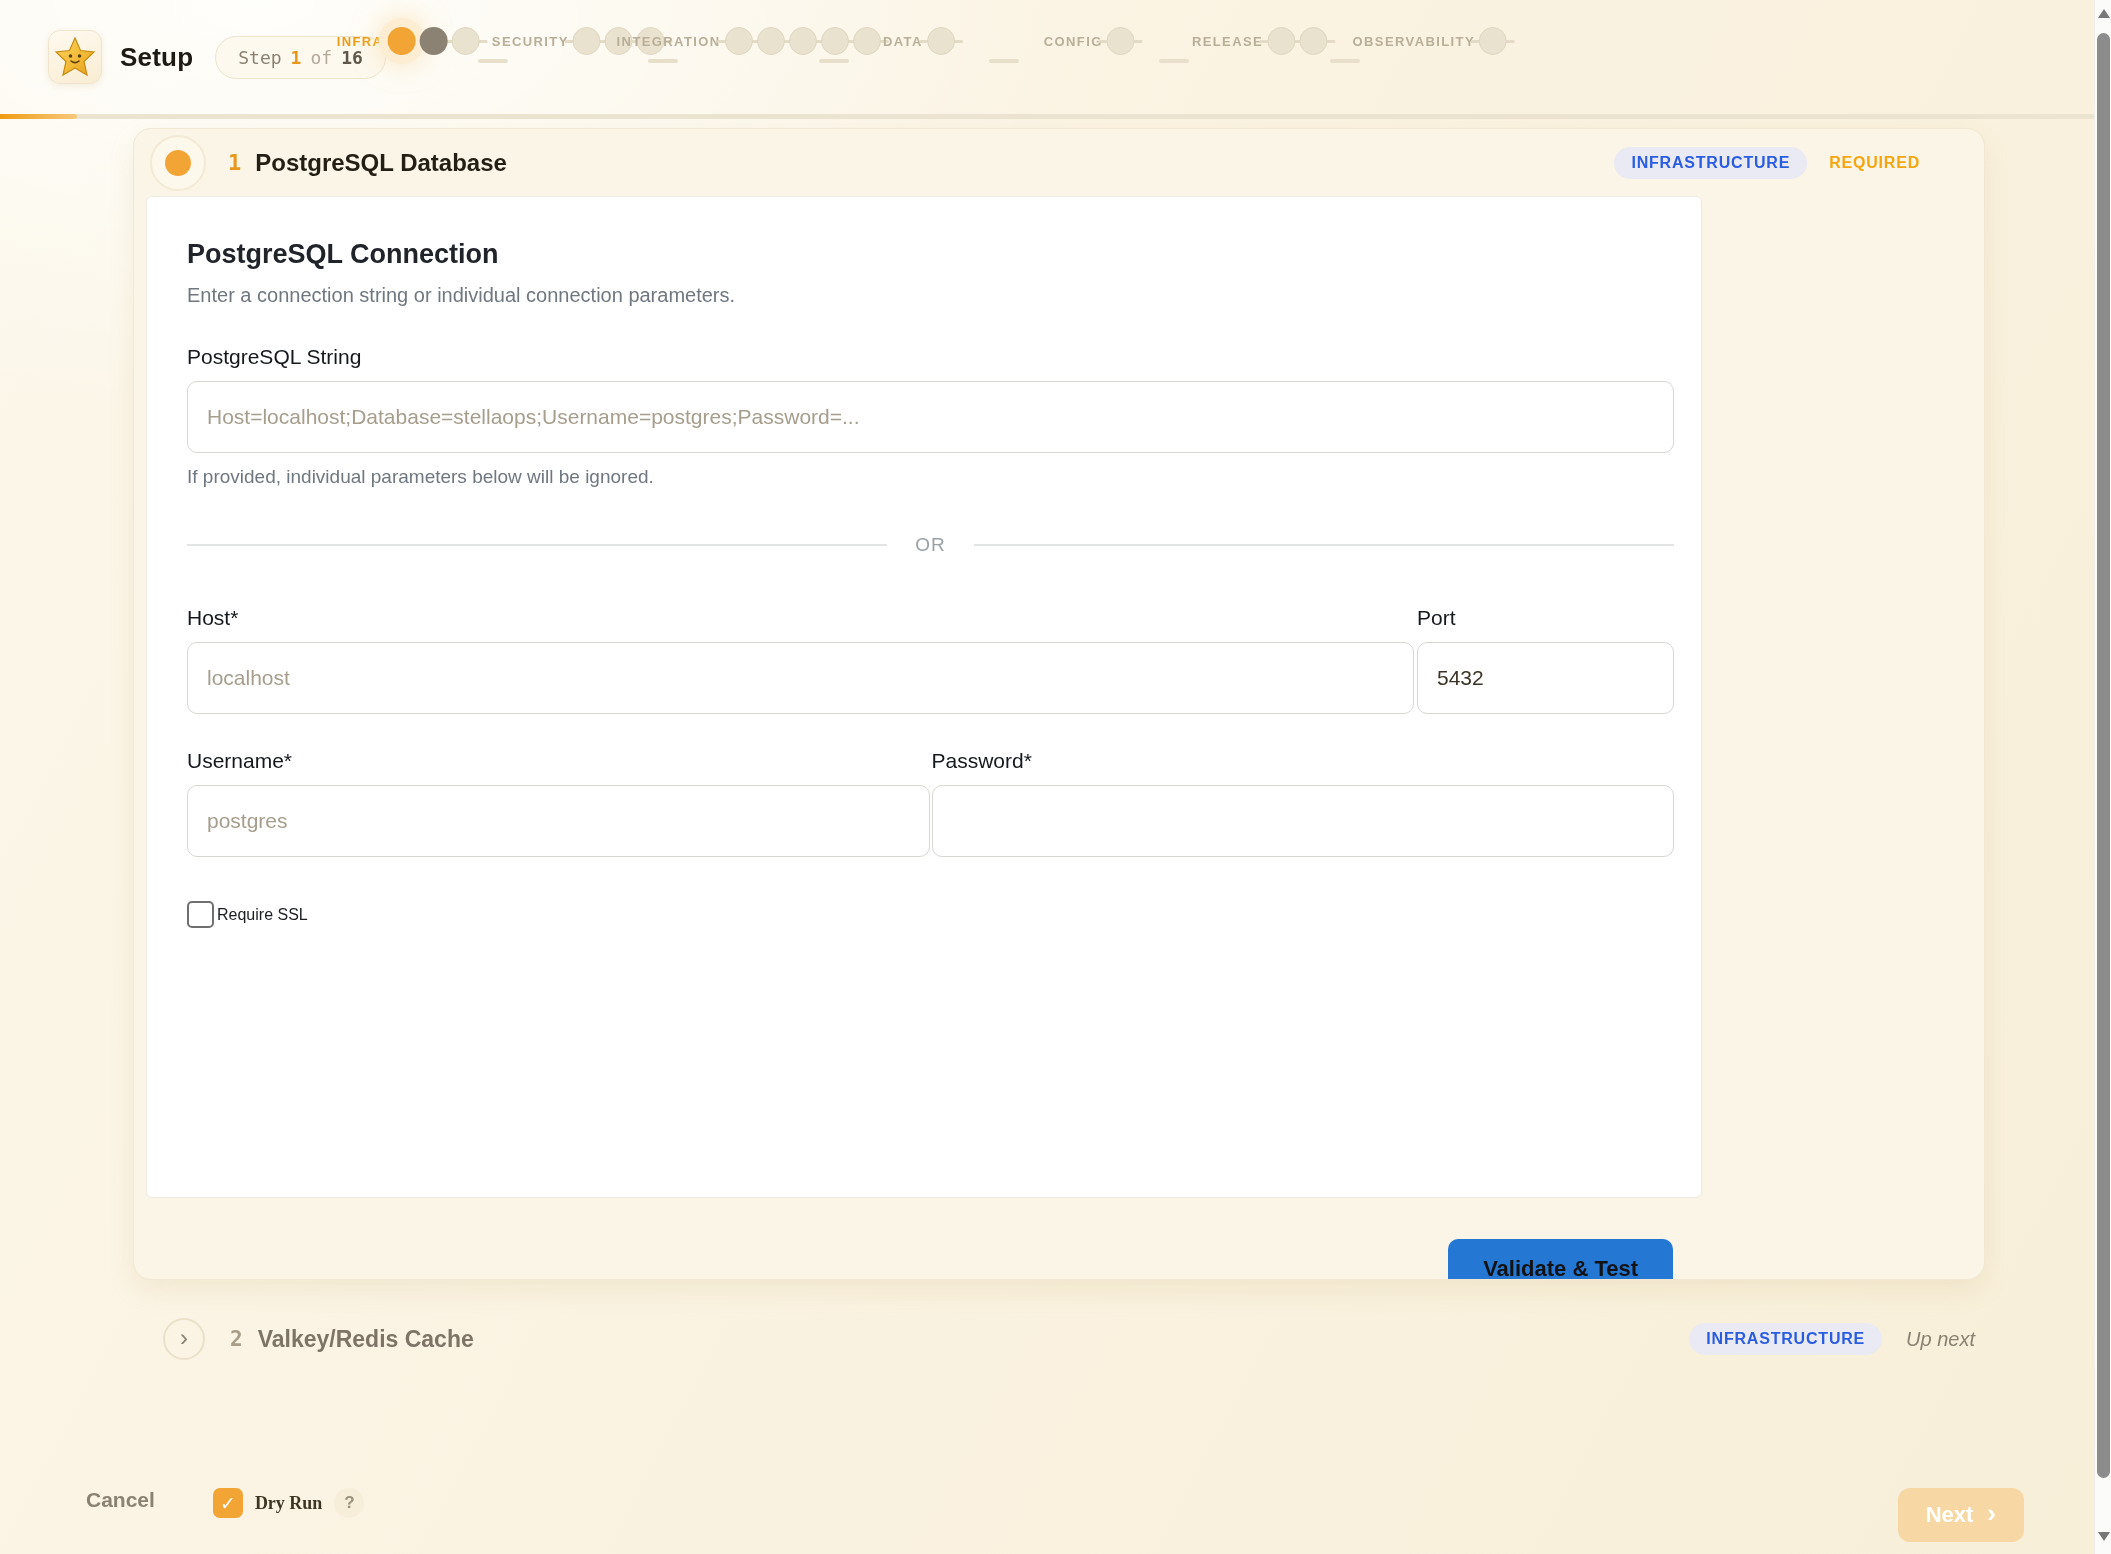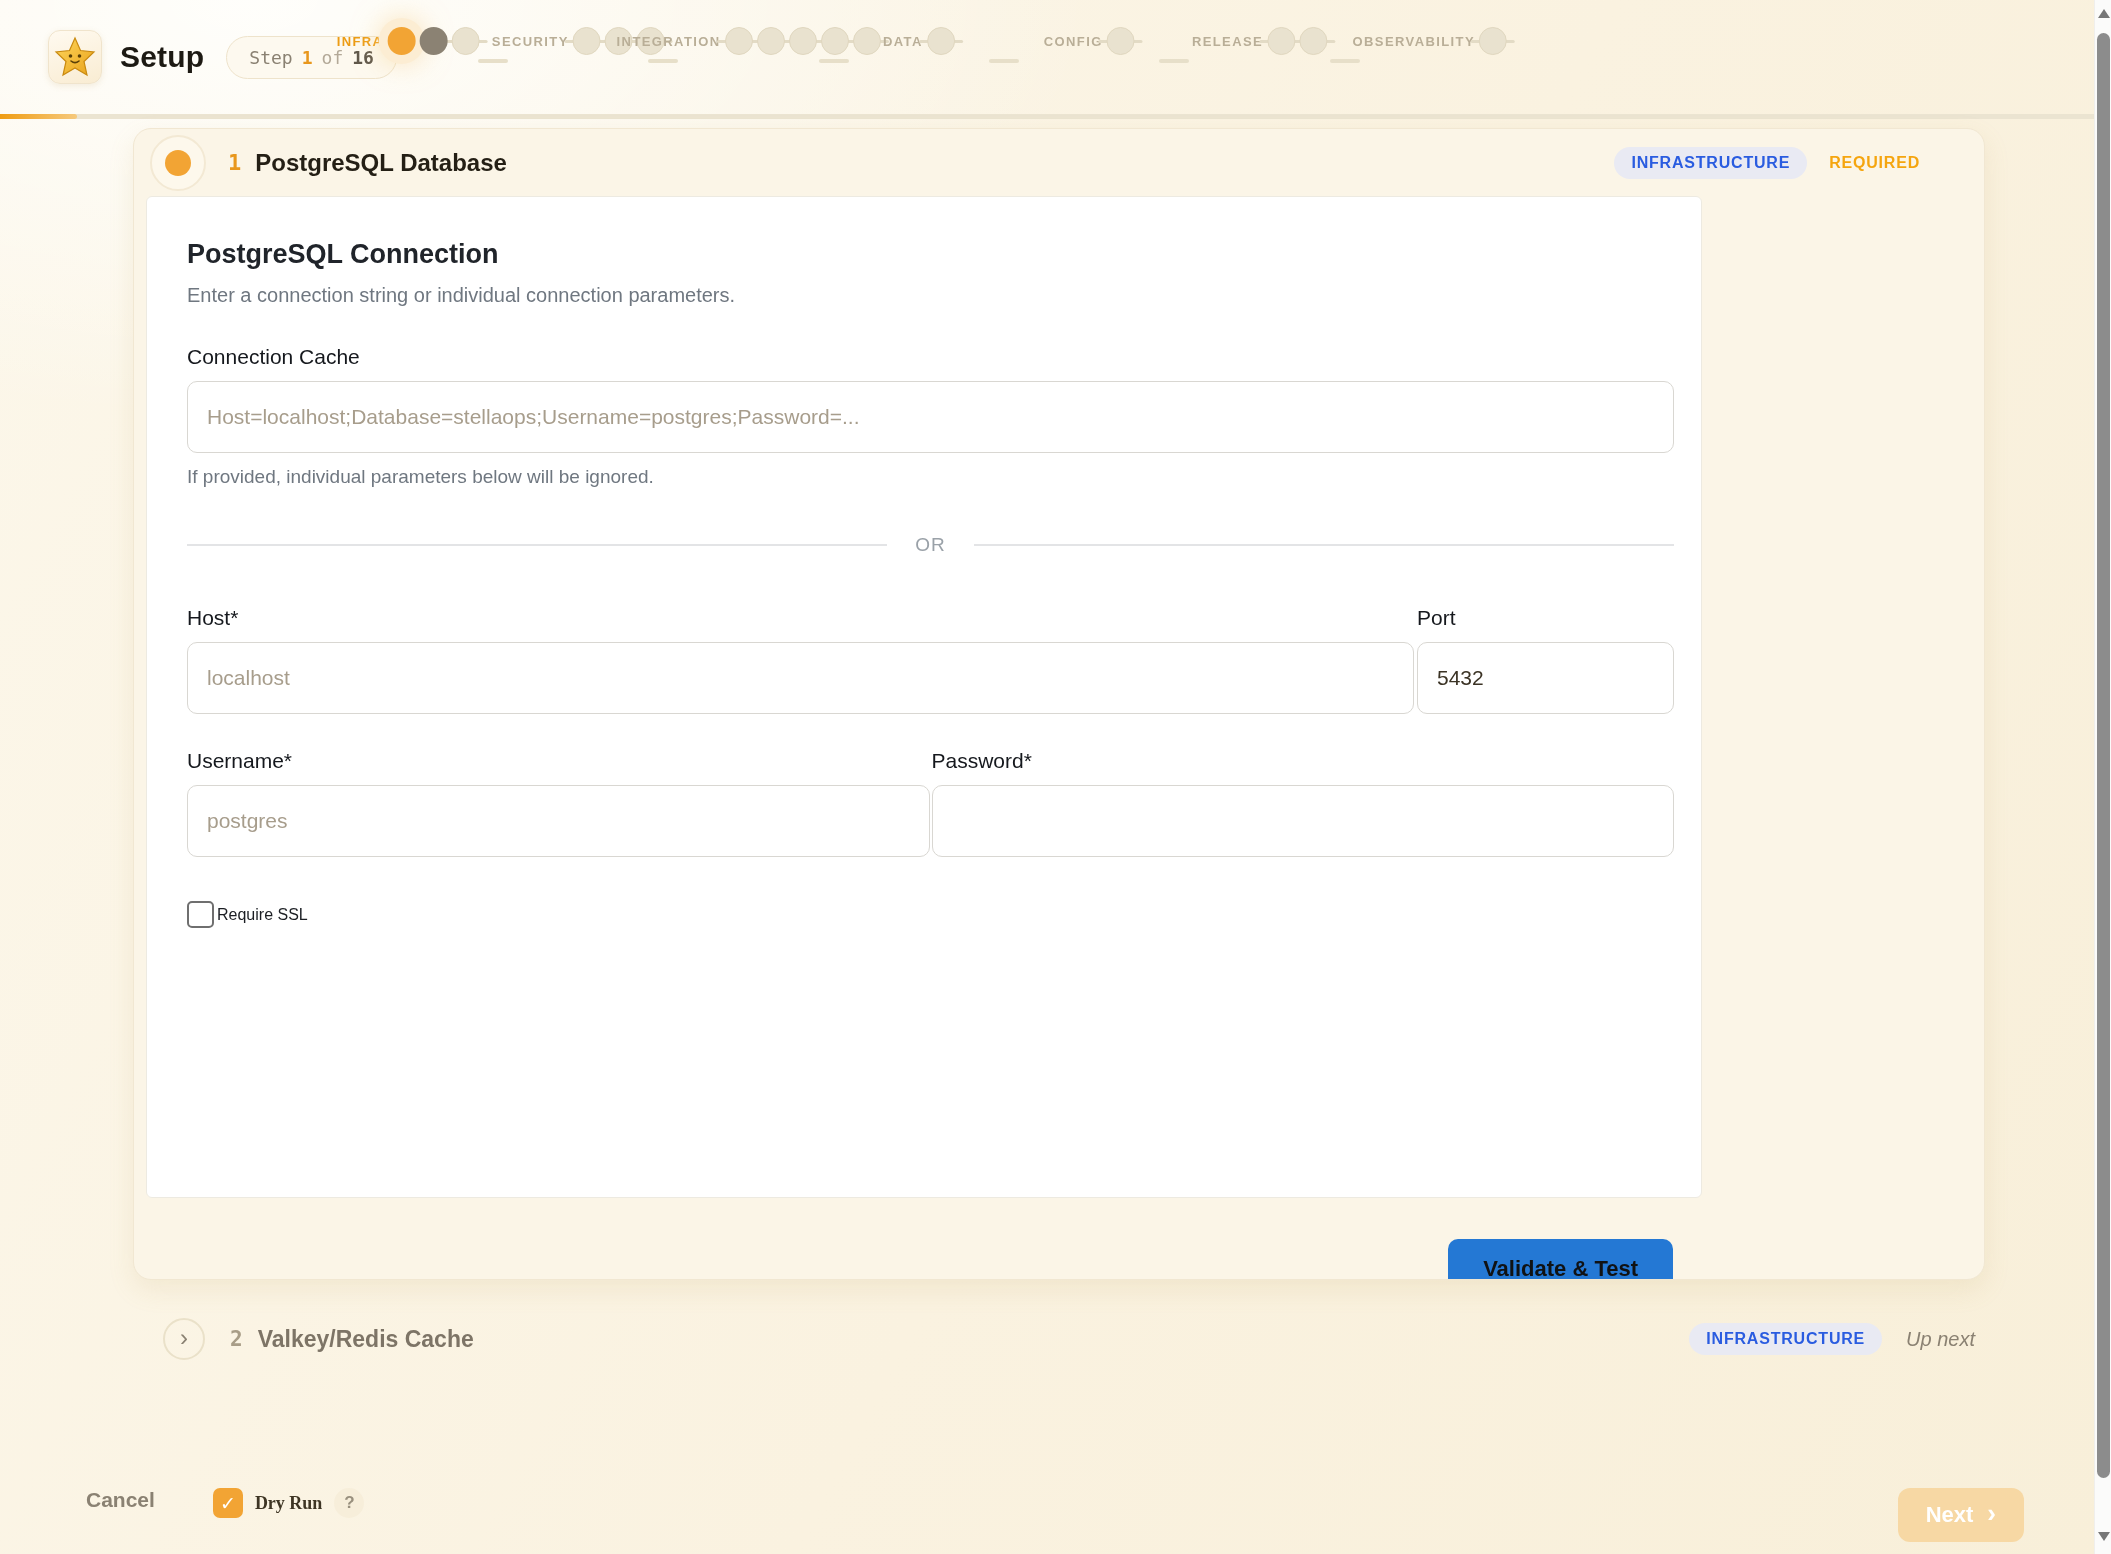--- a/index.html
+++ b/index.html
@@ -16,21 +16,21 @@
 
   
   .header { position: absolute; left: 0; top: 0; width: 2094px; height: 112px; }
   .brand { position: absolute; left: 48px; top: 30px; display: flex; align-items: center; gap: 18px; }
   .logo-tile {
     width: 54px; height: 54px; border-radius: 12px;
     background: linear-gradient(160deg,#fffaf0,#f9ecd2);
     border: 1px solid #f0e4cc; display:flex; align-items:center; justify-content:center;
     box-shadow: 0 2px 6px rgba(180,150,80,.15);
   }
-  .app-title { font-size: 30px; font-weight: 800; letter-spacing: .2px; color:#1d1a13; }
+  .app-title { font-size: 26px; font-weight: 800; letter-spacing: .2px; color:#1d1a13; }
   .step-pill {
     display: flex; align-items: center; gap: 9px;
     margin-left: 4px; padding: 10px 22px; border-radius: 999px;
     background: #fdf9ef; border: 1.5px solid #eee3cb;
     font-family: "DejaVu Sans Mono", "Liberation Mono", monospace; font-size: 18px;
   }
   .step-pill .w1 { color: #8a8172; }
   .step-pill .cur { color: #e8971d; font-weight: 700; }
   .step-pill .w2 { color: #b3a democratic98; color:#b3a998; }
   .step-pill .tot { color: #5f574a; font-weight: 700; }
@@ -251,21 +251,21 @@
       <span class="required-badge">REQUIRED</span>
     </div>
   </div>
 
   <div class="form-panel">
     <div class="form-inner">
       <div class="form-h2">PostgreSQL Connection</div>
       <div class="form-sub">Enter a connection string or individual connection parameters.</div>
 
       <div class="cs-block">
-        <div class="field-label">Connection Cache</div>
+        <div class="field-label">PostgreSQL String</div>
         <input class="t-input" type="text" placeholder="Host=localhost;Database=stellaops;Username=postgres;Password=..." style="">
         <div class="help-text">If provided, individual parameters below will be ignored.</div>
       </div>
 
       <div class="or-row">
         <div class="line"></div>
         <div class="or-word">OR</div>
         <div class="line"></div>
       </div>
 

